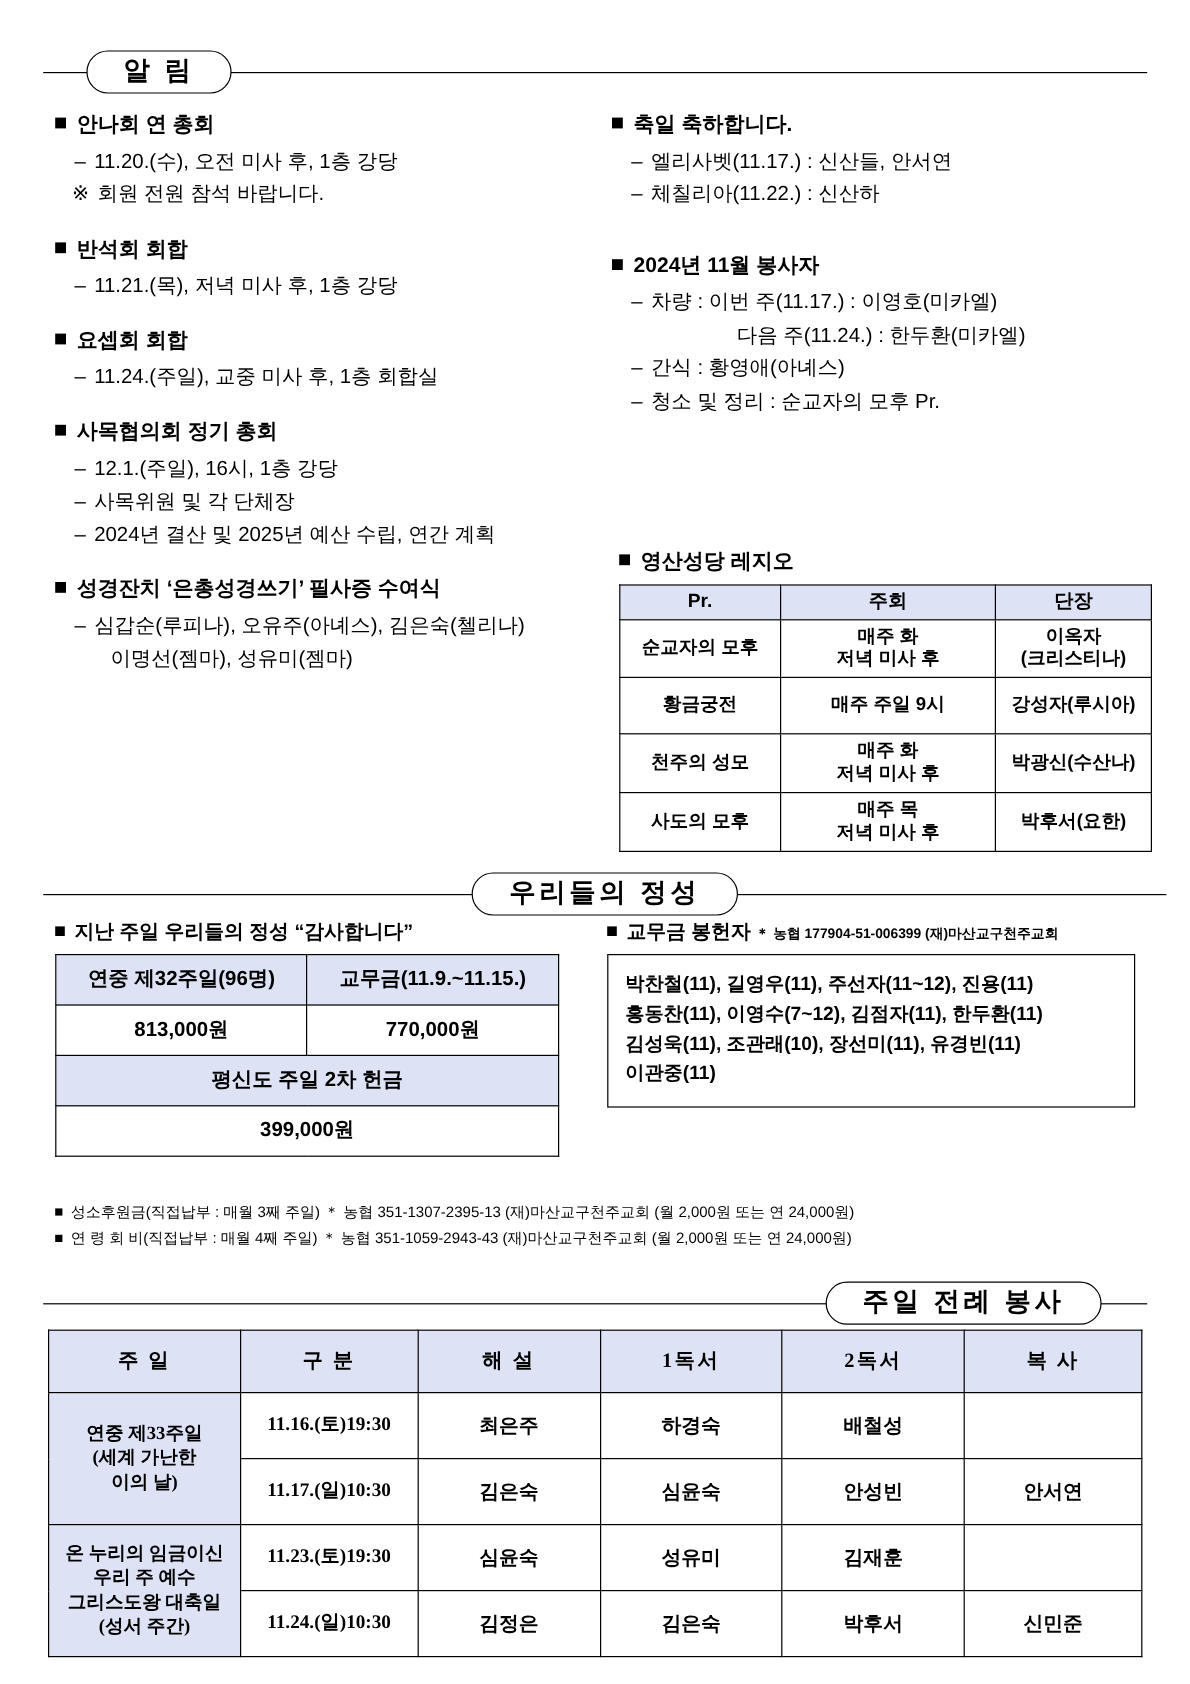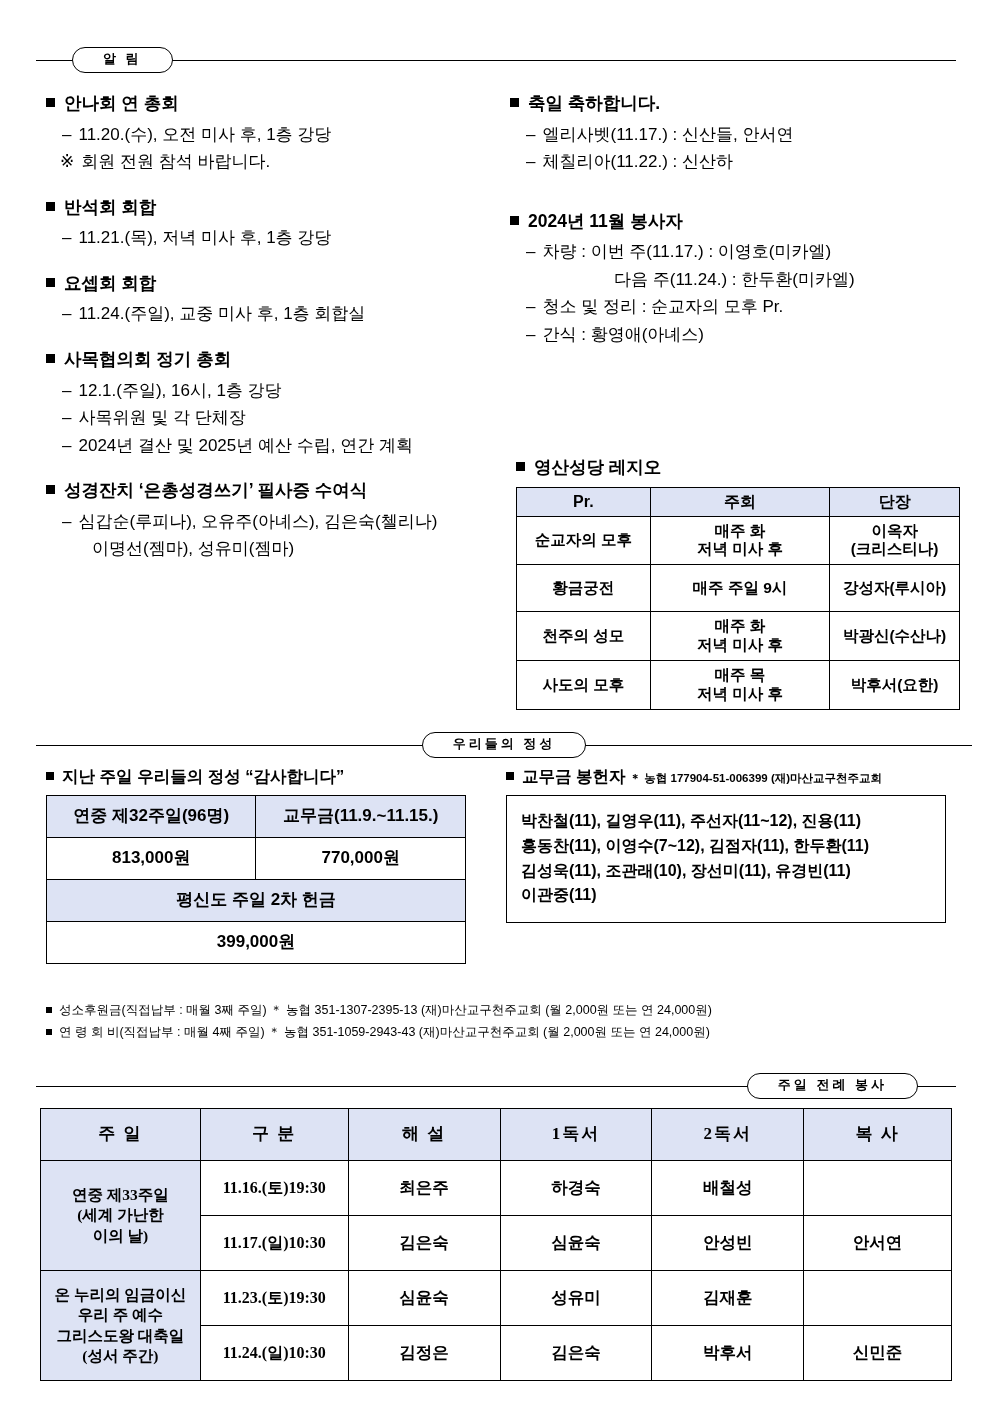--- a/index.html
+++ b/index.html
@@ -31,21 +31,21 @@
     border-top: 1.6px solid #000;
   }
   .pill {
     position: relative;
     z-index: 2;
     background: #fff;
     border: 1.6px solid #000;
     border-radius: 999px;
     padding: 4px 30px 6px 30px;
     font-weight: bold;
-    font-size: 13px;
+    font-size: 22px;
     letter-spacing: 3px;
     line-height: 1.1;
     white-space: nowrap;
   }
   .banner.left-pill { justify-content: flex-start; }
   .banner.left-pill .pill { margin-left: 36px; }
   .banner.center-pill { justify-content: center; }
   .banner.right-pill { justify-content: flex-end; }
   .banner.right-pill .pill { margin-right: 38px; }
 
@@ -277,24 +277,24 @@
       <div class="bhead">
         <span class="sq"></span><span>2024년 11월 봉사자</span>
       </div>
       <div class="bline">
         <span class="dash">–</span><span>차량 : 이번 주(11.17.) : 이영호(미카엘)</span>
       </div>
       <div class="bline cont">
         <span>다음 주(11.24.) : 한두환(미카엘)</span>
       </div>
       <div class="bline">
+        <span class="dash">–</span><span>간식 : 황영애(아녜스)</span>
+      </div>
+      <div class="bline">
         <span class="dash">–</span><span>청소 및 정리 : 순교자의 모후 Pr.</span>
-      </div>
-      <div class="bline">
-        <span class="dash">–</span><span>간식 : 황영애(아녜스)</span>
       </div>
     </div>
 
   </div>
 </div>
 
 <div class="legio-wrap">
   <div class="legio-title">
     <span class="sq"></span><span>영산성당 레지오</span>
   </div>

